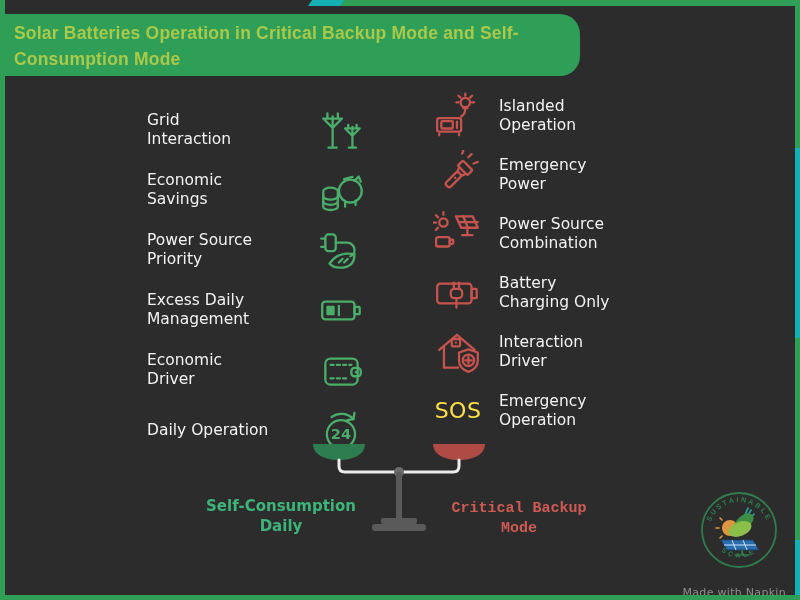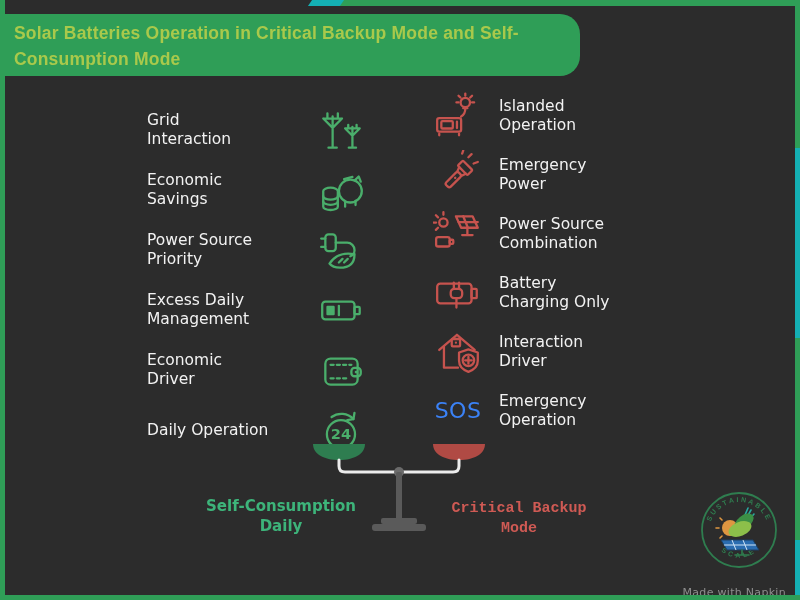--- a/index.html
+++ b/index.html
@@ -36,21 +36,21 @@
   .col-left .row-label{width:158px;margin-right:21px;}
   .col-right .row-label{margin-left:16px;text-align:left;}
   .icon{width:50px;height:50px;flex:0 0 50px;display:block;}
   .left-ic{color:#4aae6b;}
   .right-ic{color:#c6534e;}
   .icon path,.icon rect,.icon circle,.icon ellipse{
     fill:none;stroke:currentColor;stroke-width:2.2;stroke-linecap:round;stroke-linejoin:round;
   }
   .icon .fill{fill:currentColor;stroke:none;}
   .sos-text{
-    width:50px;flex:0 0 50px;color:#3b82f6;font-size:22px;letter-spacing:.5px;text-align:center;
+    width:50px;flex:0 0 50px;color:#fde047;font-size:22px;letter-spacing:.5px;text-align:center;
   }
   
   .scale-svg{position:absolute;left:280px;top:438px;}
   .mode-label{
     position:absolute;font-size:15px;font-weight:bold;text-align:center;
     white-space:pre-line;line-height:1.35;
   }
   .mode-left{left:196px;top:496px;width:170px;color:#3db47a;}
   .mode-right{left:437px;top:499px;width:164px;color:#cf5a54;font-family:Liberation Mono, monospace;}
   

